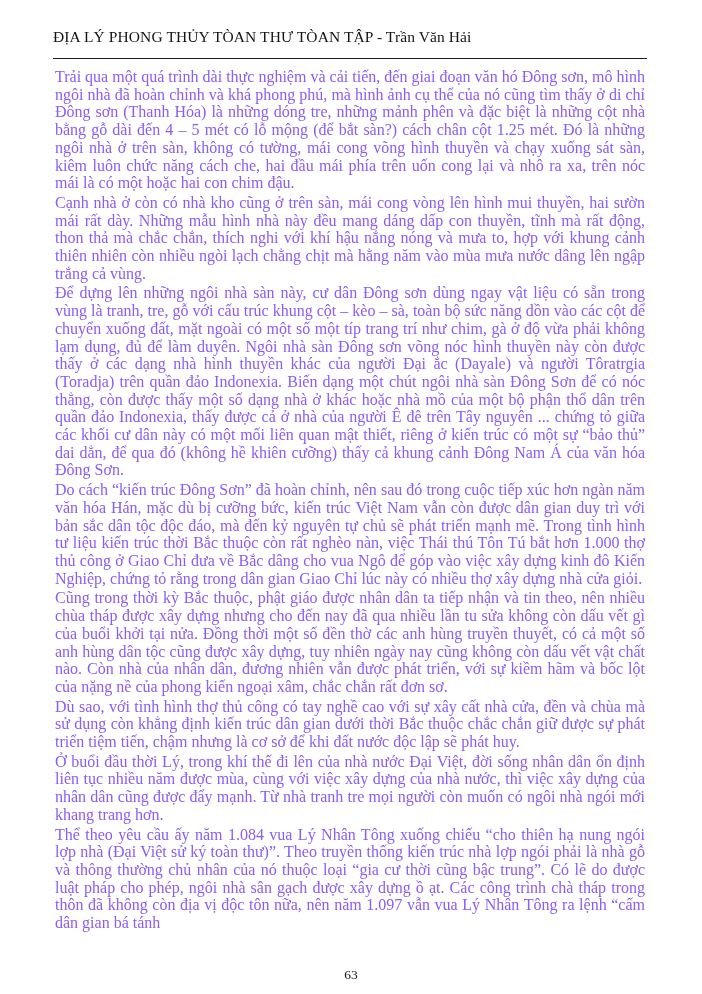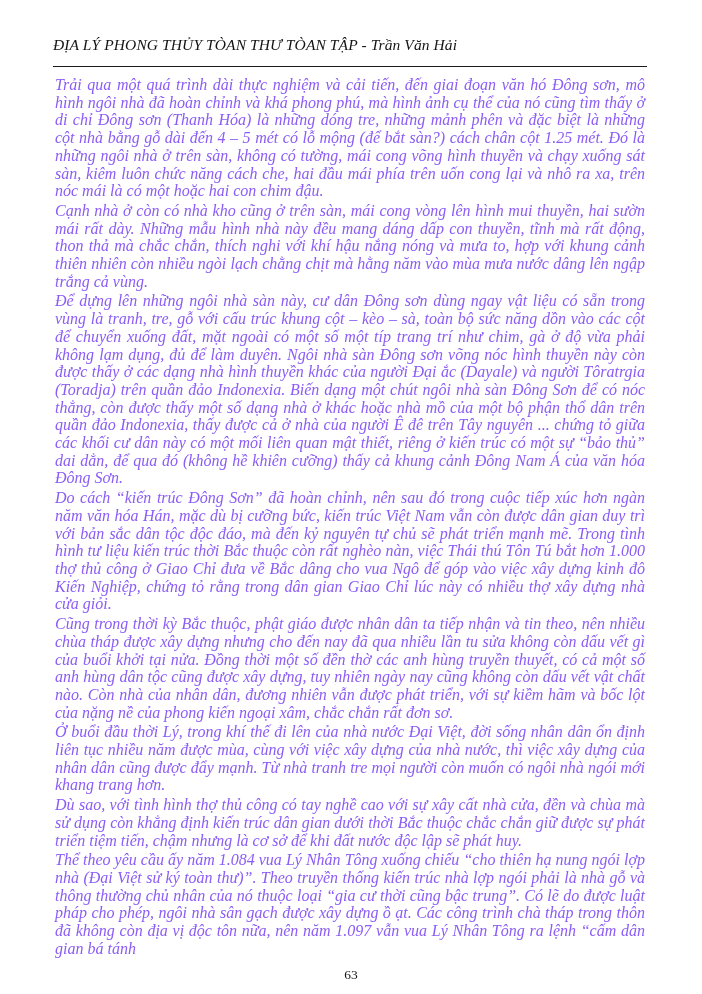--- a/index.html
+++ b/index.html
@@ -10,22 +10,21 @@
     height: 994px;
     background: #ffffff;
     font-family: "Liberation Serif", "DejaVu Serif", serif;
     color: #111111;
     overflow: hidden;
   }
   .content {
     position: absolute;
     left: 53px;
     right: 55px;
-    top: 36px;
-    font-style: italic;
+    top: 28px;
   }
   .doc-header {
     font-size: 15.5px;
     letter-spacing: 0.1px;
     white-space: nowrap;
     padding-bottom: 12px;
     color: #141414;
   }
   .header-rule {
     border: 0;
@@ -55,19 +54,19 @@
 <div class="page">
   <div class="content">
     <div class="doc-header">ĐỊA LÝ PHONG THỦY TÒAN THƯ  TÒAN TẬP -  Trần Văn Hải</div>
     <hr class="header-rule">
     <div class="body-text">
       <p>Trải qua một quá trình dài thực nghiệm và cải tiến, đến giai đoạn văn hó Đông sơn, mô hình ngôi nhà đã hoàn chỉnh và khá phong phú, mà hình ảnh cụ thể của nó cũng tìm thấy ở di chỉ Đông sơn (Thanh Hóa) là những dóng tre, những mảnh phên và đặc biệt là những cột nhà bằng gỗ dài đến 4 – 5 mét có lỗ mộng (để bắt sàn?) cách chân cột 1.25 mét. Đó là những ngôi nhà ở trên sàn, không có tường, mái cong võng hình thuyền và chạy xuống sát sàn, kiêm luôn chức năng cách che, hai đầu mái phía trên uốn cong lại và nhô ra xa, trên nóc mái là có một hoặc hai con chim đậu.</p>
       <p>Cạnh nhà ở còn có nhà kho cũng ở trên sàn, mái cong vòng lên hình mui thuyền, hai sườn mái rất dày. Những mẫu hình nhà này đều mang dáng dấp con thuyền, tĩnh mà rất động, thon thả mà chắc chắn, thích nghi với khí hậu nắng nóng và mưa to, hợp với khung cảnh thiên nhiên còn nhiều ngòi lạch chằng chịt mà hằng năm vào mùa mưa nước dâng lên ngập trắng cả vùng.</p>
       <p>Để dựng lên những ngôi nhà sàn này, cư dân Đông sơn dùng ngay vật liệu có sẵn trong vùng là tranh, tre, gỗ với cấu trúc khung cột – kèo – sà, toàn bộ sức năng dồn vào các cột để chuyển xuống đất, mặt ngoài có một số một típ trang trí như chim, gà ở độ vừa phải không lạm dụng, đủ để làm duyên. Ngôi nhà sàn Đông sơn võng nóc hình thuyền này còn được thấy ở các dạng nhà hình thuyền khác của người Đại ắc (Dayale) và người Tôratrgia (Toradja) trên quần đảo Indonexia. Biến dạng một chút ngôi nhà sàn Đông Sơn để có nóc thẳng, còn được thấy một số dạng nhà ở khác hoặc nhà mồ của một bộ phận thổ dân trên quần đảo Indonexia, thấy được cả ở nhà của người Ê đê trên Tây nguyên ... chứng tỏ giữa các khối cư dân này có một mối liên quan mật thiết, riêng ở kiến trúc có một sự “bảo thủ” dai dẳn, để qua đó (không hề khiên cưỡng) thấy cả khung cảnh Đông Nam Á của văn hóa Đông Sơn.</p>
       <p>Do cách “kiến trúc Đông Sơn” đã hoàn chỉnh, nên sau đó trong cuộc tiếp xúc hơn ngàn năm văn hóa Hán, mặc dù bị cưỡng bức, kiến trúc Việt Nam vẫn còn được dân gian duy trì với bản sắc dân tộc độc đáo, mà đến kỷ nguyên tự chủ sẽ phát triển mạnh mẽ. Trong tình hình tư liệu kiến trúc thời Bắc thuộc còn rất nghèo nàn, việc Thái thú Tôn Tú bắt hơn 1.000 thợ thủ công ở Giao Chỉ đưa về Bắc dâng cho vua Ngô để góp vào việc xây dựng kinh đô Kiến Nghiệp, chứng tỏ rằng trong dân gian Giao Chỉ lúc này có nhiều thợ xây dựng nhà cửa giỏi.</p>
       <p>Cũng trong thời kỳ Bắc thuộc, phật giáo được nhân dân ta tiếp nhận và tin theo, nên nhiều chùa tháp được xây dựng nhưng cho đến nay đã qua nhiều lần tu sửa không còn dấu vết gì của buổi khởi tại nửa. Đồng thời một số đền thờ các anh hùng truyền thuyết, có cả một số anh hùng dân tộc cũng được xây dựng, tuy nhiên ngày nay cũng không còn dấu vết vật chất nào. Còn nhà của nhân dân, đương nhiên vẫn được phát triển, với sự kiềm hãm và bốc lột của nặng nề của phong kiến ngoại xâm, chắc chắn rất đơn sơ.</p>
+      <p>Dù sao, với tình hình thợ thủ công có tay nghề cao với sự xây cất nhà cửa, đền và chùa mà sử dụng còn khẳng định kiến trúc dân gian dưới thời Bắc thuộc chắc chắn giữ được sự phát triển tiệm tiến, chậm nhưng là cơ sở để khi đất nước độc lập sẽ phát huy.</p>
       <p>Ở buổi đầu thời Lý, trong khí thế đi lên của nhà nước Đại Việt, đời sống nhân dân ổn định liên tục nhiều năm được mùa, cùng với việc xây dựng của nhà nước, thì việc xây dựng của nhân dân cũng được đẩy mạnh. Từ nhà tranh tre mọi người còn muốn có ngôi nhà ngói mới khang trang hơn.</p>
-      <p>Dù sao, với tình hình thợ thủ công có tay nghề cao với sự xây cất nhà cửa, đền và chùa mà sử dụng còn khẳng định kiến trúc dân gian dưới thời Bắc thuộc chắc chắn giữ được sự phát triển tiệm tiến, chậm nhưng là cơ sở để khi đất nước độc lập sẽ phát huy.</p>
       <p>Thể theo yêu cầu ấy năm 1.084 vua Lý Nhân Tông xuống chiếu “cho thiên hạ nung ngói lợp nhà (Đại Việt sử ký toàn thư)”. Theo truyền thống kiến trúc nhà lợp ngói phải là nhà gỗ và thông thường chủ nhân của nó thuộc loại “gia cư thời cũng bậc trung”. Có lẽ do được luật pháp cho phép, ngôi nhà sân gạch được xây dựng ồ ạt. Các công trình chà tháp trong thôn đã không còn địa vị độc tôn nữa, nên năm 1.097 vẫn vua Lý Nhân Tông ra lệnh “cấm dân gian bá tánh</p>
     </div>
   </div>
   <div class="page-number">63</div>
 </div>
 
 </body></html>

